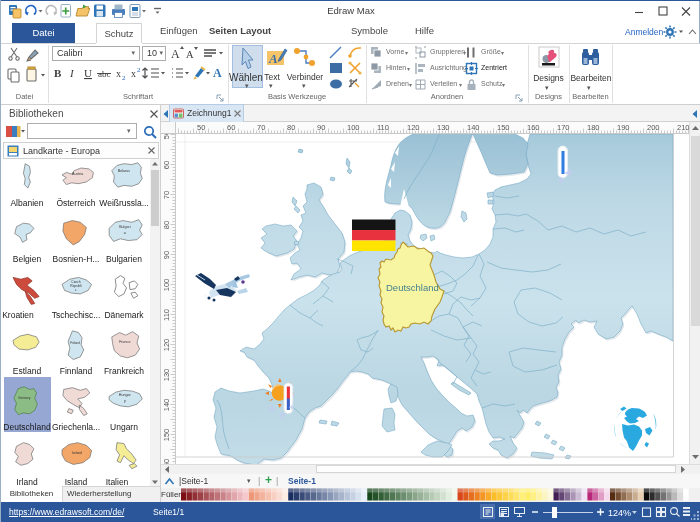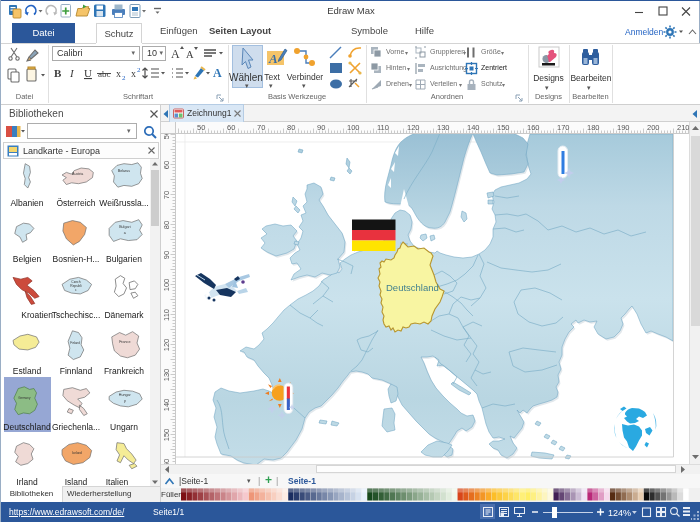--- a/index.html
+++ b/index.html
@@ -277,21 +277,21 @@
       </svg><div class="abs" style="left:49px;top:254px;width:52px;text-align:center;font-size:8.5px;color:#1a1a1a;white-space:nowrap;overflow:hidden;">Bosnien-H...</div><svg class="abs" style="left:101px;top:214px" width="44" height="38" viewBox="0 0 44 38">
         <g transform="translate(2.8,2.2) scale(0.87)">
           <path d="M5,14 l7,-7 9,-2 10,2 8,-3 4,6 -3,6 3,5 -6,6 -10,1 -9,-2 -8,3 -5,-7 z" fill="#cfe5ef" stroke="#6d6d6d" stroke-width="0.8"></path>
           <text x="23" y="14" font-size="4.2" fill="#333" text-anchor="middle">Bulgari</text>
           <text x="23" y="20" font-size="4.2" fill="#333" text-anchor="middle">a</text>
         </g>
       </svg><div class="abs" style="left:97px;top:254px;width:52px;text-align:center;font-size:8.5px;color:#1a1a1a;white-space:nowrap;overflow:hidden;">Bulgarien</div><svg class="abs" style="left:4px;top:270px" width="44" height="38" viewBox="0 0 44 38">
         <g transform="translate(2.8,2.2) scale(0.87)">
           <path d="M6,6 l9,2 8,-2 5,4 -6,5 8,6 6,7 -5,2 -7,-6 -8,-4 -6,-6 z M20,22 l6,6 5,8 -4,1 -5,-8 z" fill="#cc4b3c" stroke="#8e2f24" stroke-width="0.8"></path>
         </g>
-      </svg><div class="abs" style="left:0px;top:310px;width:52px;text-align:right;font-size:8.5px;color:#1a1a1a;white-space:nowrap;overflow:hidden;">Kroatien</div><svg class="abs" style="left:53px;top:270px" width="44" height="38" viewBox="0 0 44 38">
+      </svg><div class="abs" style="left:0px;top:310px;width:34px;text-align:center;font-size:8.5px;color:#1a1a1a;white-space:nowrap;overflow:hidden;">Kroatien</div><svg class="abs" style="left:53px;top:270px" width="44" height="38" viewBox="0 0 44 38">
         <g transform="translate(2.8,2.2) scale(0.87)">
           <path d="M6,14 l9,-6 10,-2 9,3 6,5 -4,7 -9,4 -10,-1 -8,-3 z" fill="#cfe5ef" stroke="#6d6d6d" stroke-width="0.8"></path>
           <text x="22" y="12" font-size="3.8" fill="#333" text-anchor="middle">Czech</text>
           <text x="22" y="17" font-size="3.8" fill="#333" text-anchor="middle">Republi</text>
           <text x="22" y="22" font-size="3.8" fill="#333" text-anchor="middle">c</text>
         </g>
       </svg><div class="abs" style="left:49px;top:310px;width:52px;text-align:center;font-size:8.5px;color:#1a1a1a;white-space:nowrap;overflow:hidden;">Tschechisc...</div><svg class="abs" style="left:101px;top:270px" width="44" height="38" viewBox="0 0 44 38">
         <g transform="translate(2.8,2.2) scale(0.87)">
           <path d="M12,8 l6,-4 5,3 -2,6 4,5 -3,7 -6,3 -5,-5 2,-7 z" fill="#fff" stroke="#6d6d6d" stroke-width="0.9"></path>
           <path d="M28,12 l6,-2 4,4 -3,5 -6,1 z M30,24 l5,-1 3,4 -5,3 z" fill="#fff" stroke="#6d6d6d" stroke-width="0.9"></path>

